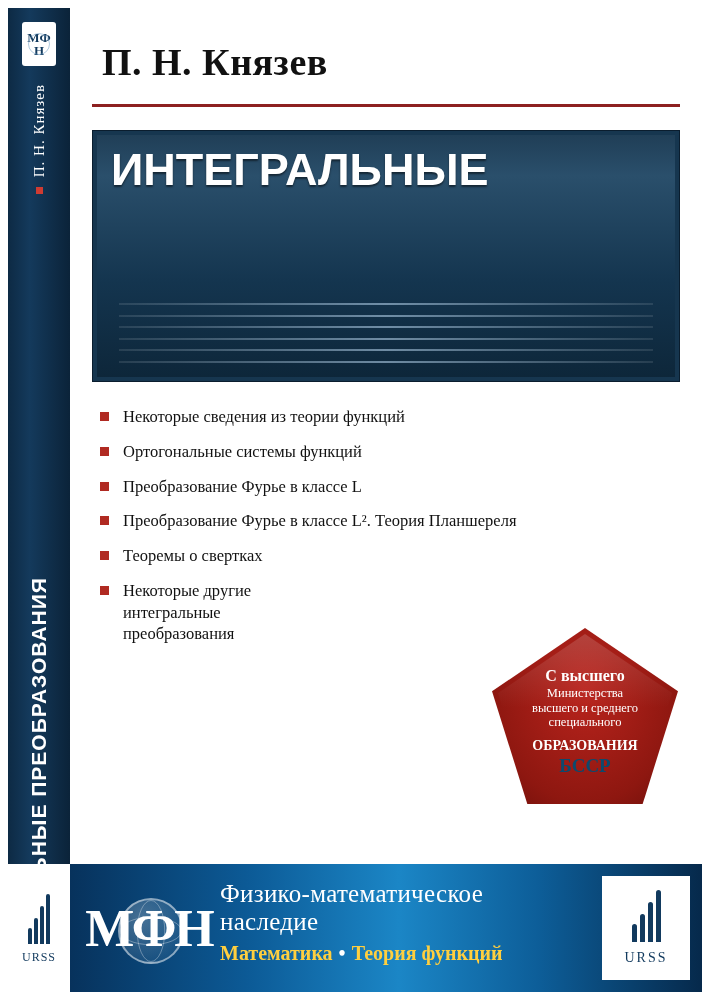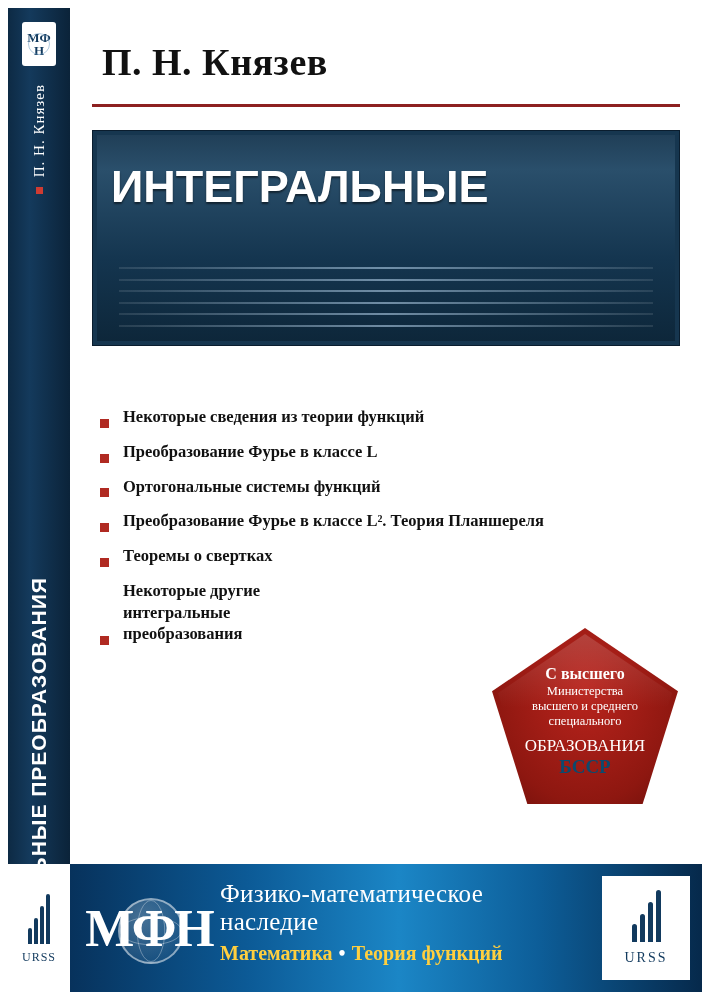--- a/index.html
+++ b/index.html
@@ -162,25 +162,25 @@
     height: 3px;
     background: #8d2020;
   }
 
   
   .plaque {
     position: absolute;
     top: 122px;
     left: 22px;
     right: 22px;
-    height: 216px;
+    height: 252px;
     background: linear-gradient(to bottom, #1f3d55 0%, #2a4f6b 18%, #14354f 60%, #0d2639 100%);
     border: 1px solid #0a1d2e;
     box-shadow: inset 0 0 0 4px #16364f;
-    padding: 32px 18px 10px 18px;
+    padding: 15px 18px 10px 18px;
     box-sizing: border-box;
   }
   .plaque-title {
     color: #ffffff;
     font-family: "Liberation Sans", sans-serif;
     font-weight: bold;
     font-size: 45px;
     line-height: 1.06;
     letter-spacing: 0px;
     text-align: left;
@@ -204,23 +204,22 @@
 
   
   .toc {
     position: absolute;
     top: 398px;
     left: 30px;
     right: 22px;
   }
   .toc-item {
     display: flex;
-    align-items: flex-end;
+    align-items: flex-start;
     margin-bottom: 13px;
-    font-weight: bold;
   }
   .toc-bullet {
     width: 9px;
     height: 9px;
     background: #b02a22;
     margin-top: 6px;
     margin-right: 14px;
     flex: 0 0 auto;
   }
   .toc-text {
@@ -264,21 +263,21 @@
     text-align: center;
     font-family: "Liberation Serif", serif;
     padding: 24px 12px 12px;
     box-sizing: border-box;
     line-height: 1.18;
   }
   .seal-l1 { font-size: 16px; font-weight: bold; }
   .seal-l2 { font-size: 12.5px; }
   .seal-l3 { font-size: 12.5px; }
   .seal-l4 { font-size: 12.5px; }
-  .seal-l5 { font-size: 17px; font-weight: normal; margin-top: 8px; }
+  .seal-l5 { font-size: 14px; font-weight: bold; margin-top: 8px; }
   .seal-l6 { font-size: 19px; font-weight: bold; color: #0c4a6e; }
 
   
   .banner {
     position: absolute;
     left: 0;
     right: 0;
     bottom: 0;
     height: 128px;
     background: linear-gradient(to right, #07325c 0%, #0c5a96 28%, #1b86c6 52%, #0d5e99 74%, #06294b 100%);
@@ -415,25 +414,25 @@
       </div>
     </div>
 
     <div class="toc">
       <div class="toc-item">
         <div class="toc-bullet"></div>
         <div class="toc-text">Некоторые сведения из теории функций</div>
       </div>
       <div class="toc-item">
         <div class="toc-bullet"></div>
+        <div class="toc-text">Ортогональные системы функций</div>
+      </div>
+      <div class="toc-item">
+        <div class="toc-bullet"></div>
         <div class="toc-text">Преобразование Фурье в классе L</div>
-      </div>
-      <div class="toc-item">
-        <div class="toc-bullet"></div>
-        <div class="toc-text">Ортогональные системы функций</div>
       </div>
       <div class="toc-item">
         <div class="toc-bullet"></div>
         <div class="toc-text">Преобразование Фурье в классе L². Теория Планшереля</div>
       </div>
       <div class="toc-item">
         <div class="toc-bullet"></div>
         <div class="toc-text">Теоремы о свертках</div>
       </div>
       <div class="toc-item">

